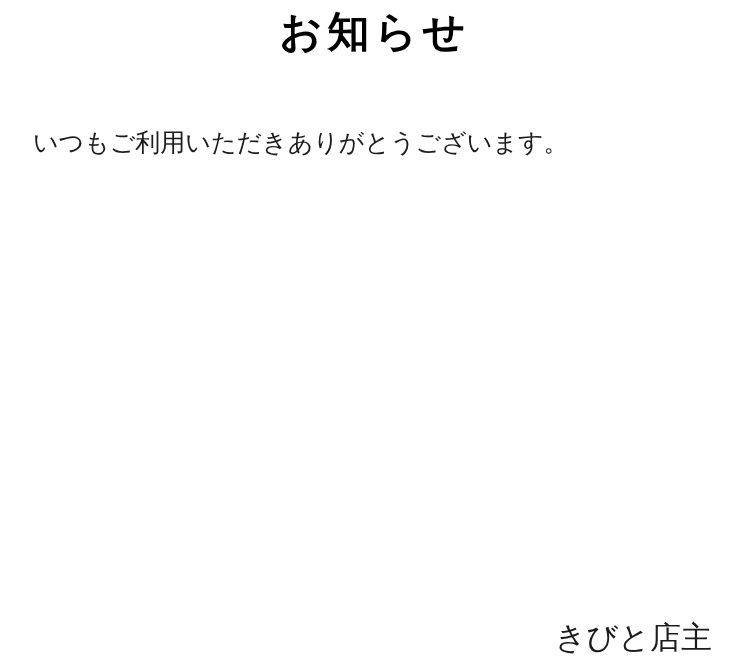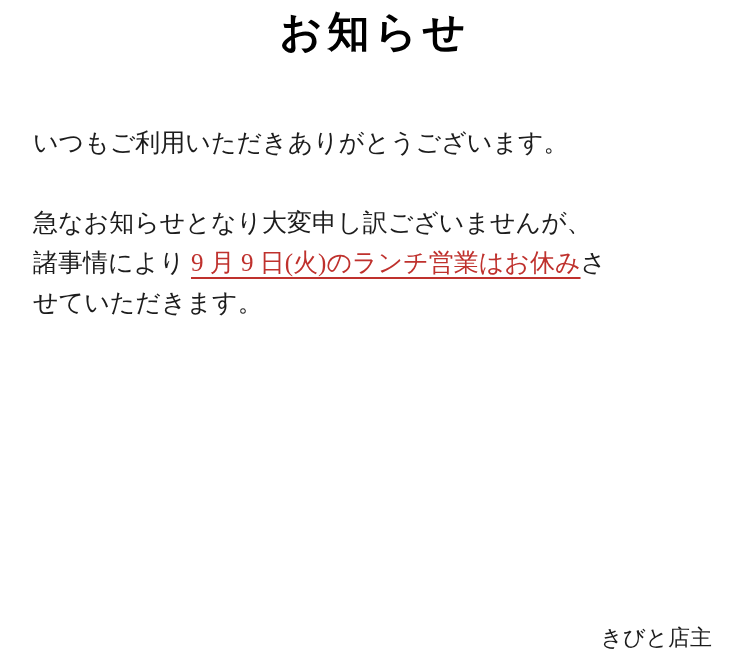--- a/index.html
+++ b/index.html
@@ -45,30 +45,29 @@
     color: var(--emphasis-color, #bf312d);
     text-decoration: underline;
     text-decoration-color: var(--emphasis-color, #bf312d);
     text-decoration-thickness: 2px;
     text-underline-offset: 6px;
   }
   .signature {
     position: absolute;
     top: 618px;
     right: 38px;
-    font-size: 22px;
+    font-size: 31px;
     line-height: 40px;
     color: var(--text-color, #1c1c1c);
   }
 </style>
 </head>
 <body>
 
 <div class="page">
   <h1 class="title">お知らせ</h1>
 
   <div class="body-text">
       <p class="paragraph"><span class="seg-normal">いつもご利用いただきありがとうございます。</span></p>
-      <p class="paragraph"><span class="seg-normal">急なお知らせとなり大変申し訳ございませんが、</span><br><span class="seg-normal">諸事情により </span><span class="seg-emphasis">9 月 9 日(火)のランチ営業はお休み</span><span class="seg-normal">さ</span><br><span class="seg-normal">せていただきます。</span></p>
     </div>
 
   <div class="signature">きびと店主</div>
 </div>
 
 </body></html>

